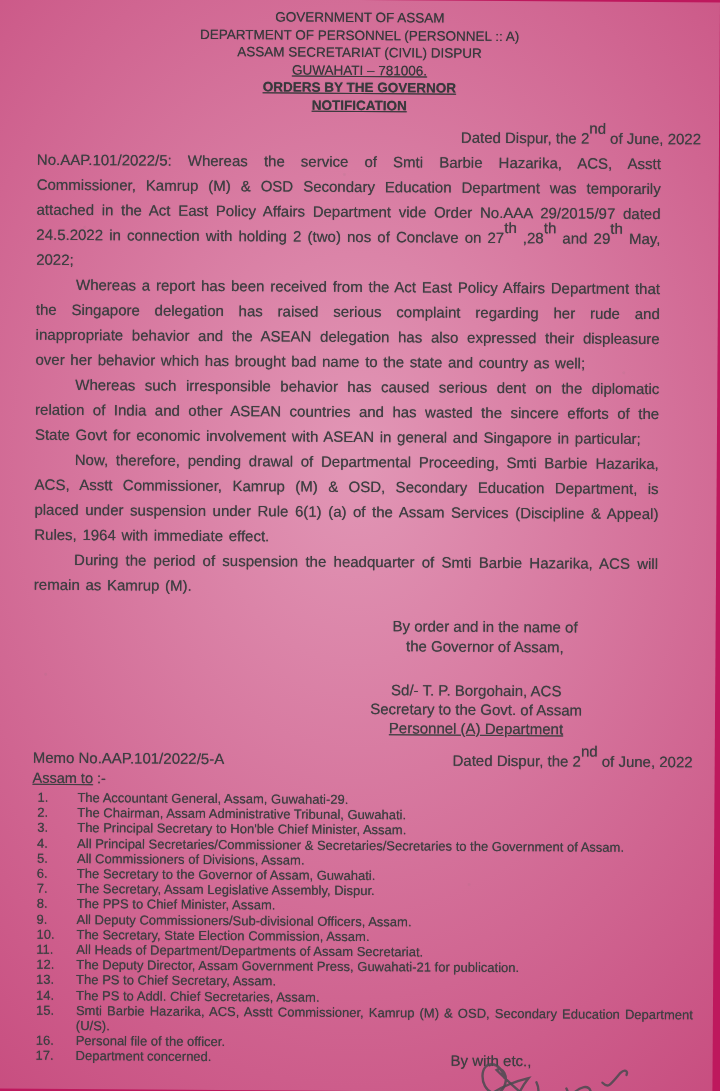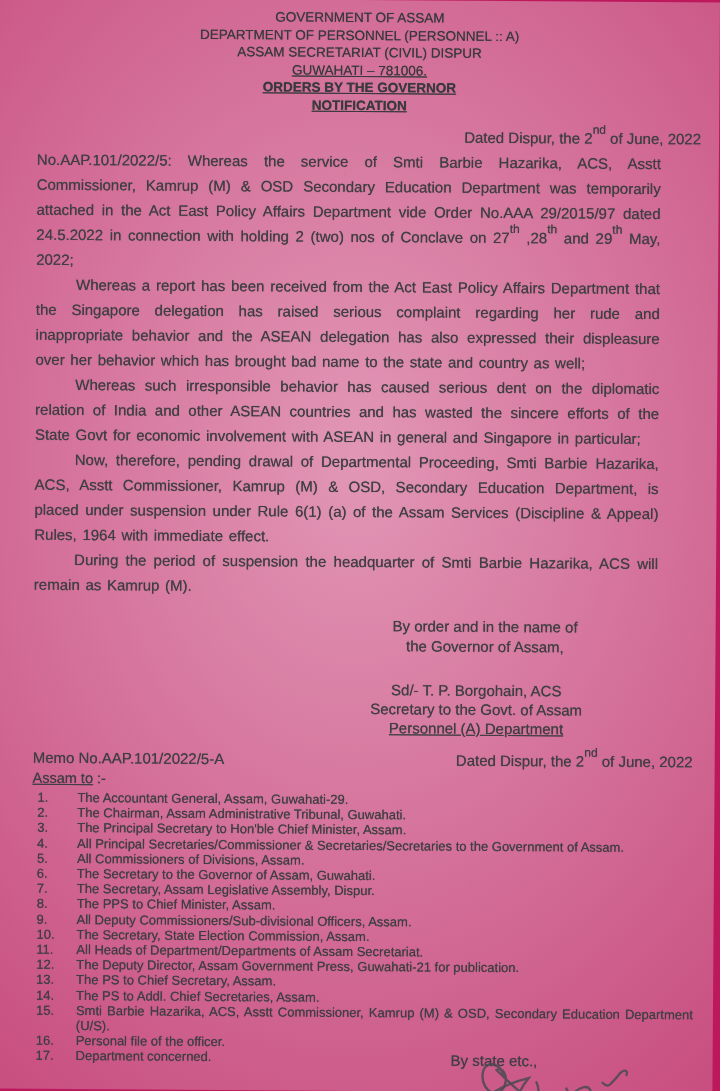--- a/index.html
+++ b/index.html
@@ -23,21 +23,21 @@
       radial-gradient(120% 105% at 50% 42%, rgba(255,255,255,0.55), rgba(176,174,168,0.14));
   }
   .u{text-decoration:underline;}
   .b{font-weight:bold;}
 
   .letterhead{padding-top:9px;text-align:center;font-size:13.5px;line-height:17.5px;color:#39383c;}
 
   .date-line{
     margin:13px 18px 0 0;text-align:right;font-size:15px;line-height:20px;
   }
-  sup{font-size:12px;position:relative;top:-4px;line-height:0;}
+  sup{font-size:15px;position:relative;top:-4px;line-height:0;}
 
   .body-text{padding:2px 58px 0 38px;font-size:15px;line-height:25px;text-align:justify;word-spacing:1.5px;}
   .para{margin:0;}
   .para.indent{text-indent:40px;}
 
   .signoff{
     margin:17px 138px 0 auto;width:fit-content;
     text-align:center;font-size:15px;line-height:20px;
   }
   .signatory{
@@ -123,21 +123,21 @@
         <li>The Secretary, State Election Commission, Assam.</li>
         <li>All Heads of Department/Departments of Assam Secretariat.</li>
         <li>The Deputy Director, Assam Government Press, Guwahati-21 for publication.</li>
         <li>The PS to Chief Secretary, Assam.</li>
         <li>The PS to Addl. Chief Secretaries, Assam.</li>
         <li>Smti Barbie Hazarika, ACS, Asstt Commissioner, Kamrup (M) &amp; OSD, Secondary Education Department (U/S).</li>
         <li>Personal file of the officer.</li>
         <li>Department concerned.</li>
       </ol>
 
-    <div class="by-order-etc">By state etc.,</div>
+    <div class="by-order-etc">By with etc.,</div>
 
     <svg class="signature-scrawl" viewBox="0 0 190 60" aria-hidden="true">
       <path d="M34 30 C30 12, 12 12, 12 28 C12 44, 28 52, 34 38 C38 28, 32 18, 26 22 C36 32, 52 46, 66 58"></path>
       <path d="M14 52 C26 40, 42 34, 58 30 C50 40, 46 50, 44 60"></path>
       <path d="M66 34 C70 42, 68 52, 62 60 C68 50, 76 46, 80 52 C82 56, 86 52, 88 46"></path>
       <path d="M96 40 C100 48, 98 56, 94 62"></path>
       <path d="M104 44 C110 38, 118 36, 120 42 C121 46, 118 52, 112 56"></path>
       <path d="M132 34 C138 40, 140 36, 150 24 C154 20, 158 22, 156 26"></path>
     </svg>
 

